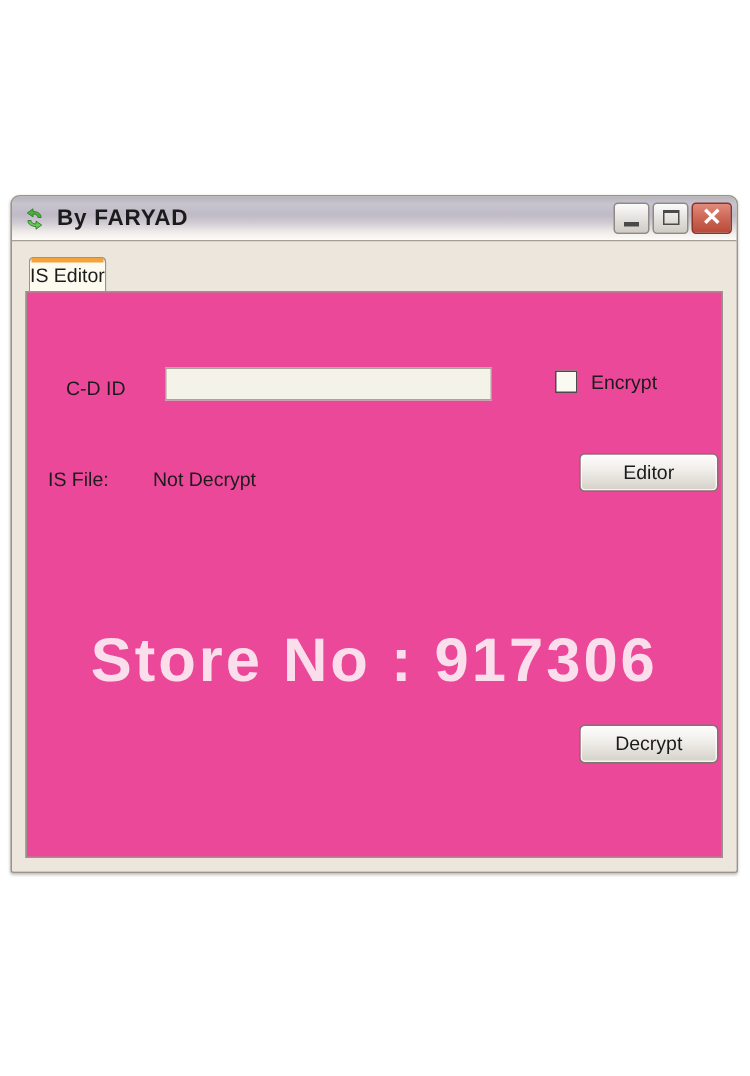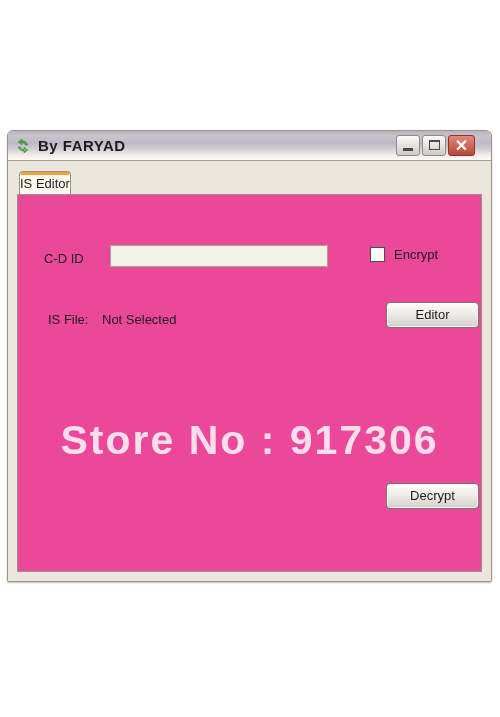--- a/index.html
+++ b/index.html
@@ -39,21 +39,21 @@
     background: linear-gradient(to bottom,
         #b9b4c0 0%,
         #c8c4ce 18%,
         #bfbac6 42%,
         #cdc8d0 58%,
         #efece9 82%,
         #fdfcfa 100%);
     border-bottom: 1px solid #a59f98;
     display: flex;
     align-items: center;
-    padding: 0 16px 0 6px;
+    padding: 0 3px 0 6px;
     box-sizing: border-box;
     position: relative;
   }
   #app-icon {
     width: 18px;
     height: 18px;
     flex: 0 0 18px;
     margin-right: 6px;
     display: block;
   }
@@ -210,21 +210,20 @@
     margin-left: 9px;
     white-space: nowrap;
   }
 
   #label-isfile {
     position: absolute;
     left: 14px;
     top: 117px;
     font-size: 13px;
     color: #1b1b1b;
-    margin-left: 16px;
   }
   #value-isfile {
     position: absolute;
     left: 84px;
     top: 117px;
     font-size: 13px;
     color: #1b1b1b;
     white-space: nowrap;
   }
 
@@ -312,21 +311,21 @@
 
       <div id="label-cdid">C-D ID</div>
       <input id="input-cdid" type="text" placeholder="" style="">
 
       <div id="encrypt-row">
         <span id="encrypt-box"></span>
         <span id="encrypt-label">Encrypt</span>
       </div>
 
       <div id="label-isfile">IS File:</div>
-      <div id="value-isfile">Not Selected</div>
+      <div id="value-isfile">Not Decrypt</div>
 
       <div class="xp-button" id="btn-browse">Editor</div>
 
       <div id="watermark">Store No : 917306</div>
 
       <div class="xp-button" id="btn-decrypt">Decrypt</div>
 
     </div>
   </div>
 </div>

